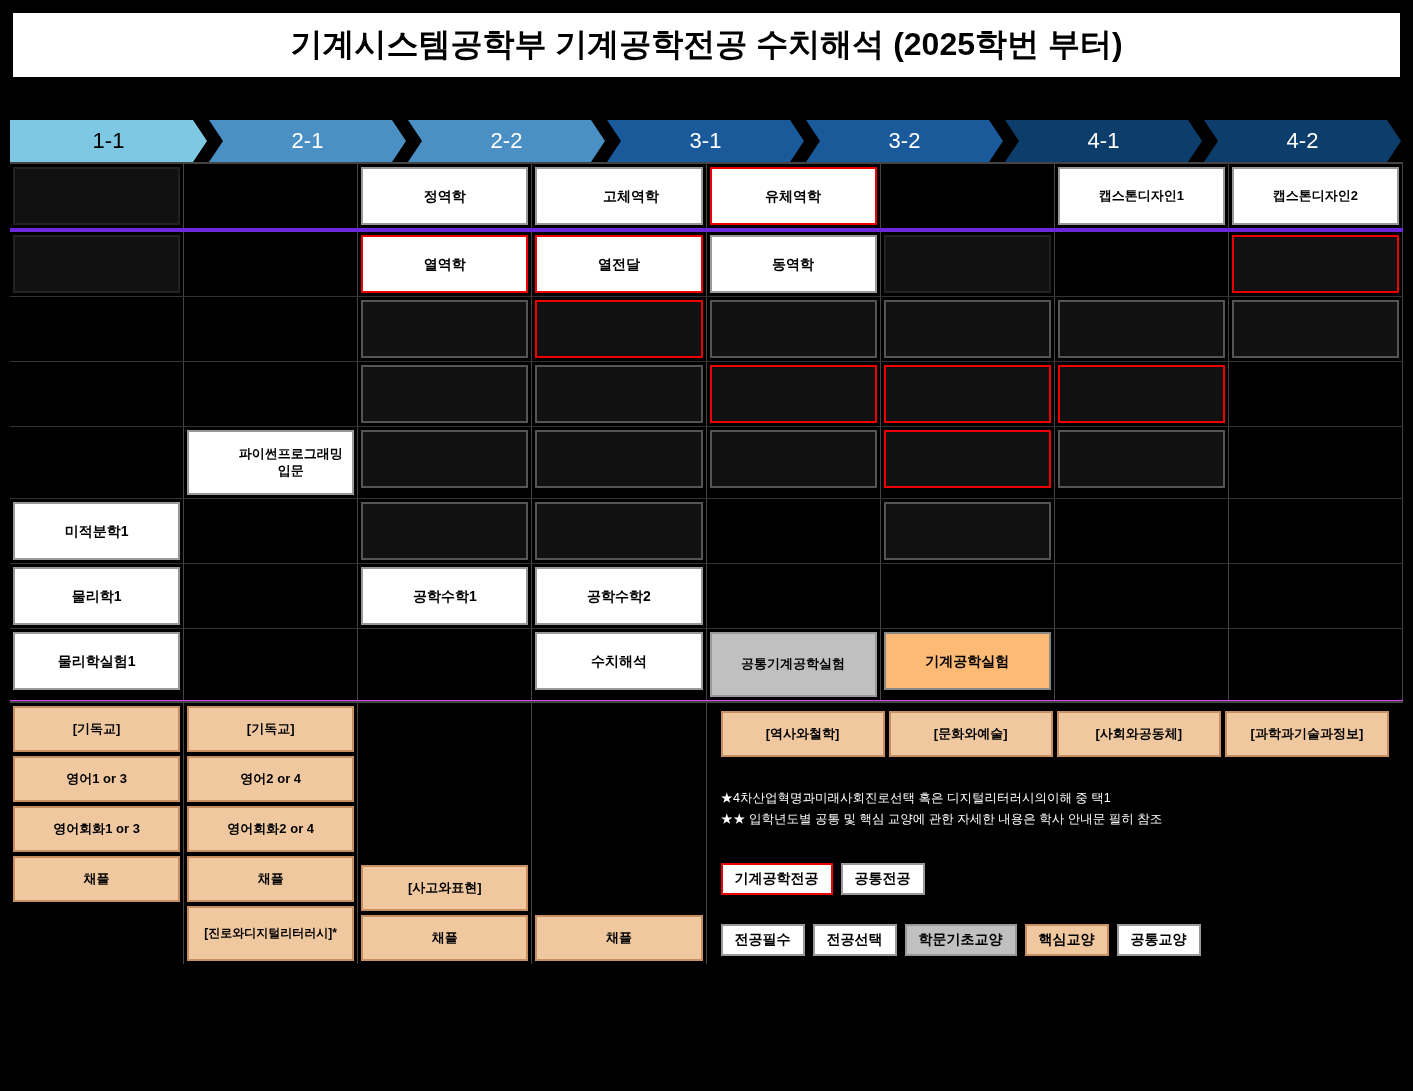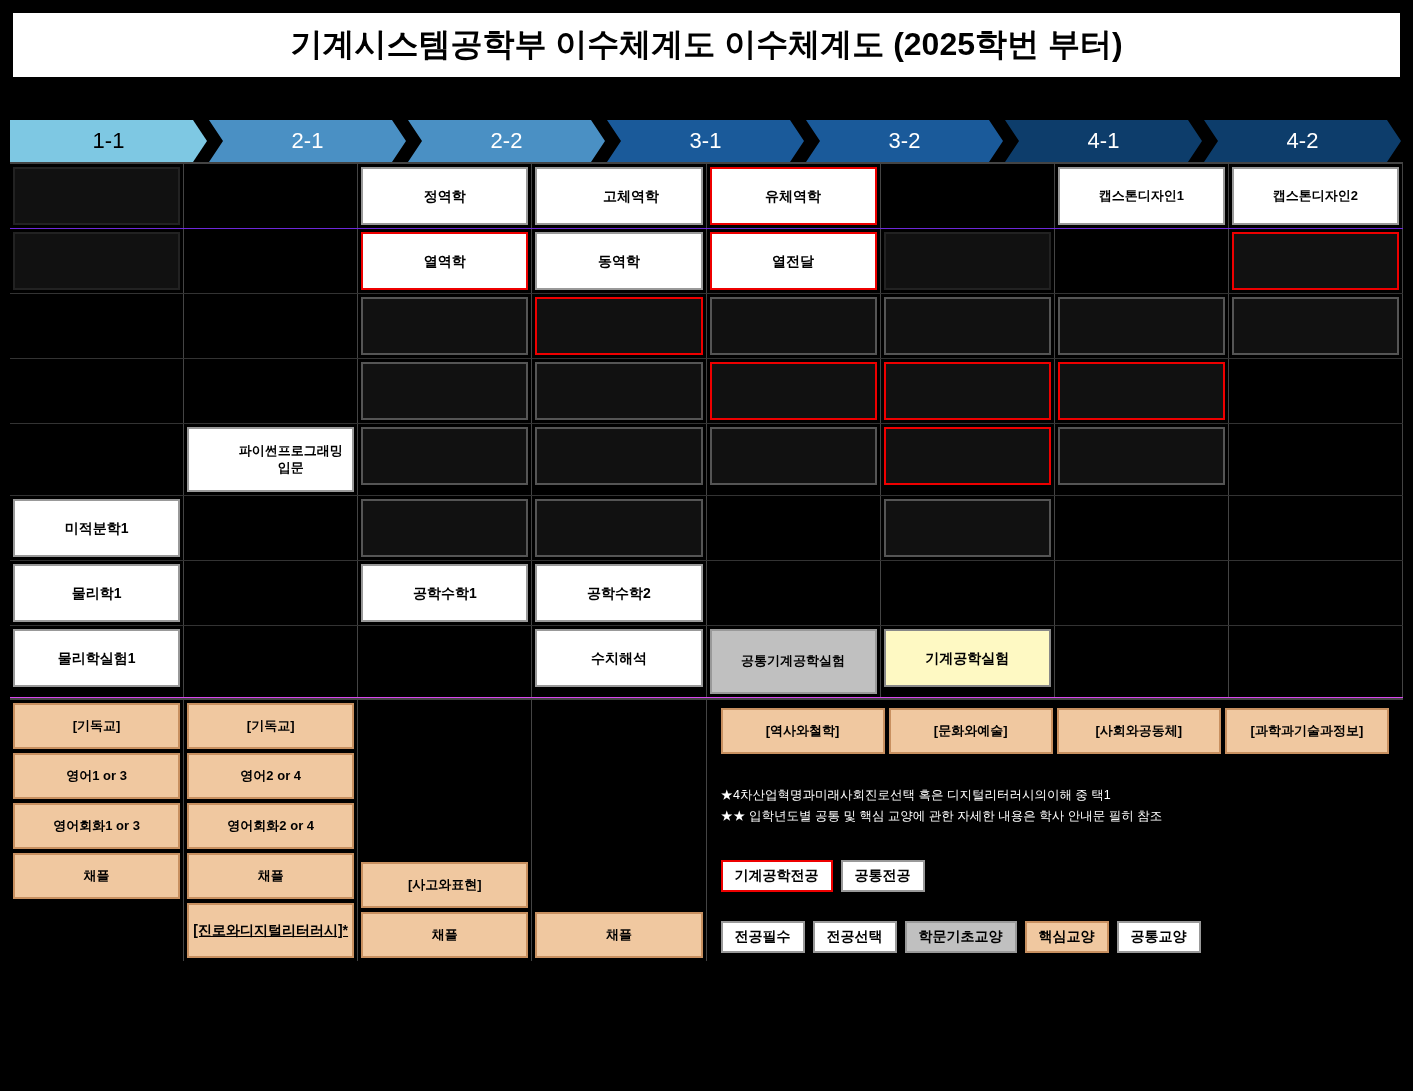--- a/index.html
+++ b/index.html
@@ -116,35 +116,35 @@
       gap: 4px;
     }
     
     .gcol { width: 12.5%; }
   </style>
 </head>
 <body>
 
 <div class="main-container">
 
-  <div class="title-box">기계시스템공학부 이수체계도 이수체계도 (2025학번 부터)</div>
+  <div class="title-box">기계시스템공학부 기계공학전공 수치해석 (2025학번 부터)</div>
 
   <div class="header-row">
     <div class="header-cell light-blue">1-1</div>
     <div class="header-cell medium-blue">2-1</div>
     <div class="header-cell medium-blue">2-2</div>
     <div class="header-cell dark-blue">3-1</div>
     <div class="header-cell dark-blue">3-2</div>
     <div class="header-cell darker-blue">4-1</div>
     <div class="header-cell darker-blue">4-2</div>
   </div>
 
   <div style="background:#000; border-top: 2px solid #444;">
 
-    <div class="grid-row" style="border-bottom:1px solid #6d28d9;">
+    <div class="grid-row" style="border-bottom:4px solid #6d28d9;">
       <div class="gcol">
         <div class="cell cell-black-filled" style="background:#111; border:2px solid #222; min-height:58px;"></div>
       </div>
       <div class="gcol">
         <div class="cell cell-empty" style="min-height:58px;"></div>
       </div>
       <div class="gcol">
         <div class="cell cell-white" style="min-height:58px;">정역학</div>
       </div>
       <div class="gcol">
@@ -168,26 +168,26 @@
       <div class="gcol">
         <div class="cell cell-black-filled" style="background:#111;border:2px solid #222;min-height:58px;"></div>
       </div>
       <div class="gcol">
         <div class="cell cell-empty" style="min-height:58px;"></div>
       </div>
       <div class="gcol">
         <div class="cell cell-red-border" style="min-height:58px;">열역학</div>
       </div>
       <div class="gcol">
+        <div class="cell cell-red-border" style="min-height:58px;">열전달</div>
+      </div>
+      <div class="gcol">
         <div class="cell cell-white" style="min-height:58px;">동역학</div>
       </div>
       <div class="gcol">
-        <div class="cell cell-red-border" style="min-height:58px;">열전달</div>
-      </div>
-      <div class="gcol">
         <div class="cell cell-black-filled" style="background:#111;border:2px solid #222;min-height:58px;"></div>
       </div>
       <div class="gcol">
         <div class="cell cell-empty" style="min-height:58px;"></div>
       </div>
       <div class="gcol">
         <div class="cell cell-red-border" style="min-height:58px;background:#111;"></div>
       </div>
     </div>
 
@@ -336,21 +336,21 @@
       <div class="gcol">
         <div class="cell cell-empty" style="min-height:58px;"></div>
       </div>
       <div class="gcol">
         <div class="cell cell-white" style="min-height:58px;">수치해석</div>
       </div>
       <div class="gcol">
         <div class="cell cell-gray" style="min-height:65px; font-size:13px;">공통기계공학실험</div>
       </div>
       <div class="gcol">
-        <div class="cell cell-gray" style="min-height:58px; background:#fef9c3; border:2.5px solid #888;">기계공학실험</div>
+        <div class="cell cell-gray" style="min-height:58px; background:#fdba74; border:2.5px solid #888;">기계공학실험</div>
       </div>
       <div class="gcol">
         <div class="cell cell-empty" style="min-height:58px;"></div>
       </div>
       <div class="gcol">
         <div class="cell cell-empty" style="min-height:58px;"></div>
       </div>
     </div>
   </div>
 
@@ -361,21 +361,21 @@
       <div class="cell cell-peach" style="min-height:46px; font-size:13px;">영어1 or 3</div>
       <div class="cell cell-peach" style="min-height:46px; font-size:13px;">영어회화1 or 3</div>
       <div class="cell cell-peach" style="min-height:46px; font-size:13px;">채플</div>
     </div>
 
     <div style="width:12.5%; padding:3px; border-right:1px solid #444; display:flex; flex-direction:column; gap:4px;">
       <div class="cell cell-peach" style="min-height:46px; font-size:13px;">[기독교]</div>
       <div class="cell cell-peach" style="min-height:46px; font-size:13px;">영어2 or 4</div>
       <div class="cell cell-peach" style="min-height:46px; font-size:13px;">영어회화2 or 4</div>
       <div class="cell cell-peach" style="min-height:46px; font-size:13px;">채플</div>
-      <div class="cell cell-peach" style="min-height:55px; font-size:14px;text-decoration:underline;">[진로와디지털리터러시]*</div>
+      <div class="cell cell-peach" style="min-height:55px; font-size:12px;">[진로와디지털리터러시]*</div>
     </div>
 
     <div style="width:12.5%; padding:3px; border-right:1px solid #444; display:flex; flex-direction:column; gap:4px; justify-content:flex-end;">
       <div class="cell cell-peach" style="min-height:46px; font-size:13px;">[사고와표현]</div>
       <div class="cell cell-peach" style="min-height:46px; font-size:13px;">채플</div>
     </div>
 
     <div style="width:12.5%; padding:3px; border-right:1px solid #444; display:flex; flex-direction:column; gap:4px; justify-content:flex-end;">
       <div class="cell cell-peach" style="min-height:46px; font-size:13px;">채플</div>
     </div>

